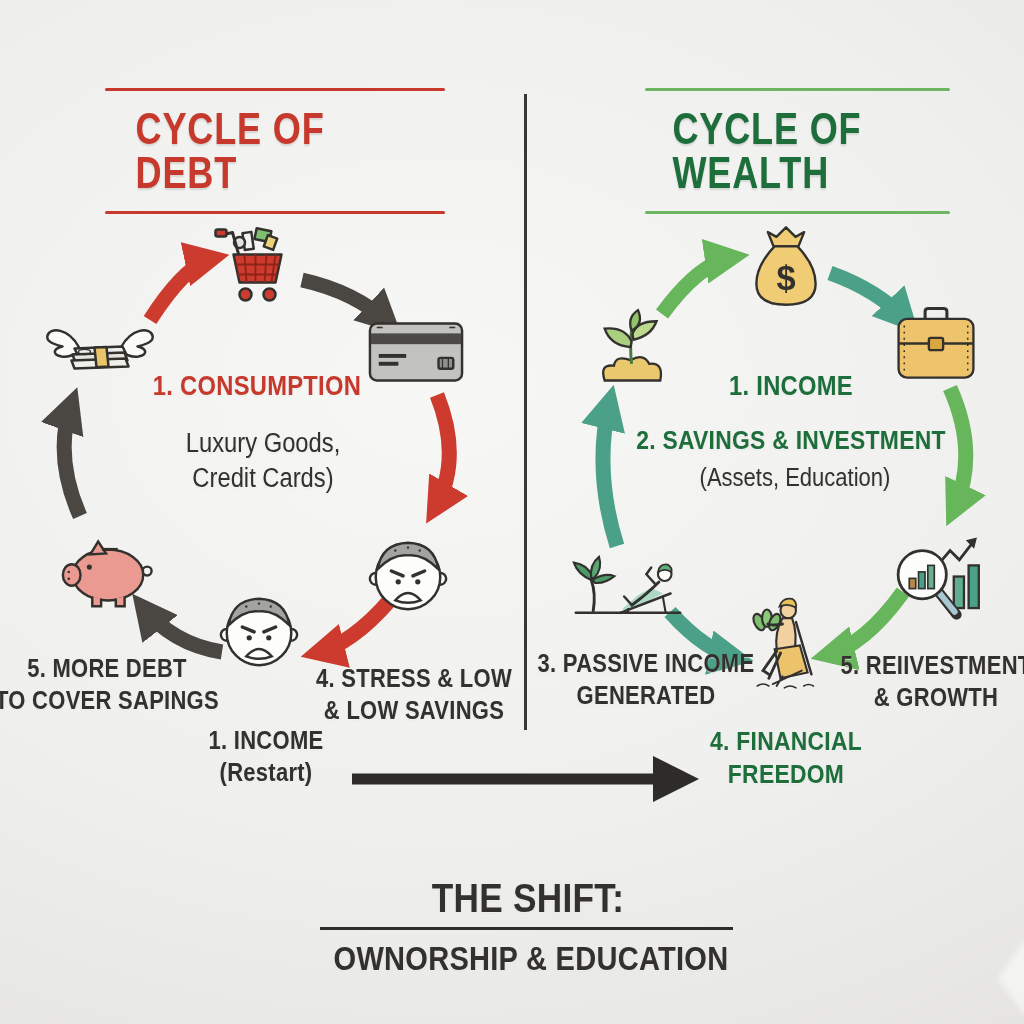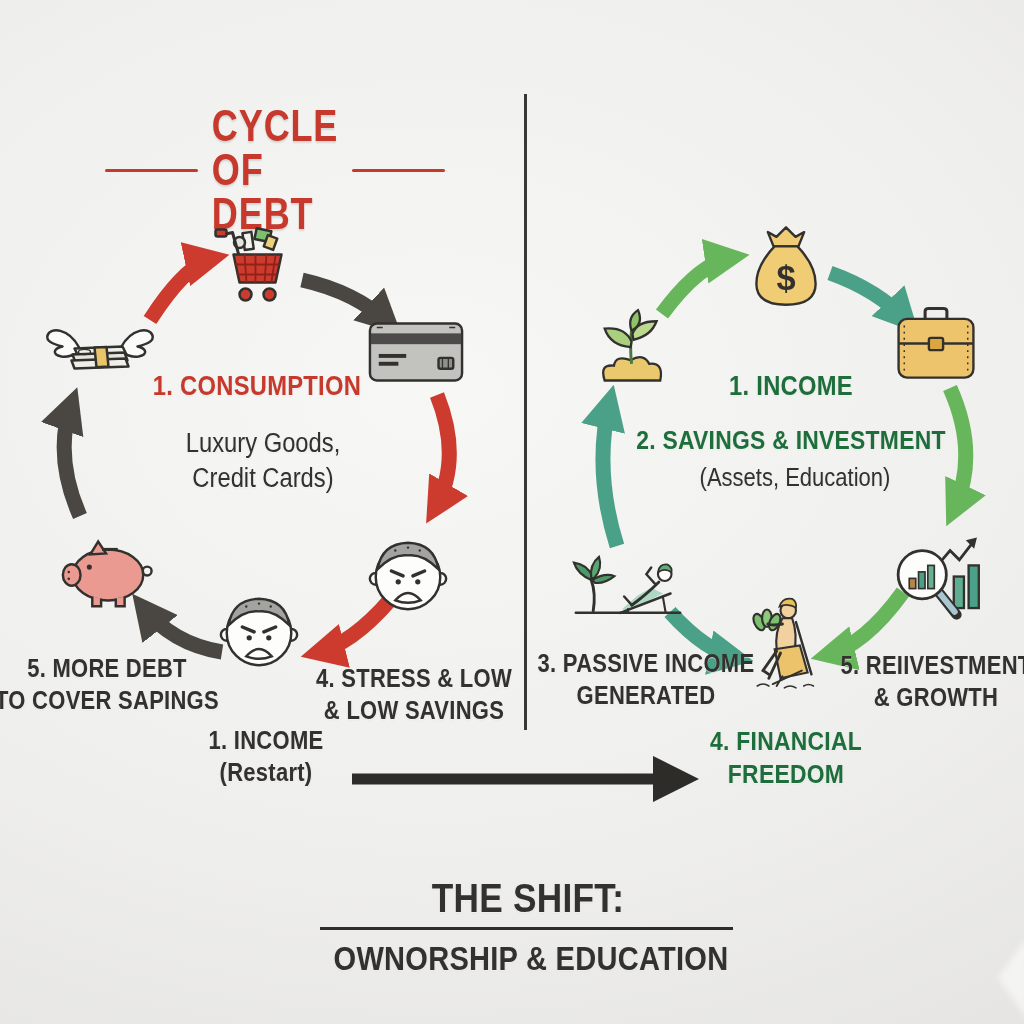--- a/index.html
+++ b/index.html
@@ -11,21 +11,21 @@
   .label {
     position:absolute; transform:translate(-50%,-50%) scaleX(0.88);
     text-align:center; white-space:pre-line; font-weight:bold;
     line-height:1.28; letter-spacing:0.3px; color:#33312e;
     text-shadow:0 1px 1px rgba(255,255,255,0.65), 0 1px 2px rgba(0,0,0,0.10);
   }
   .red   { color:#c6392c; }
   .green { color:#1e6e3c; }
   .sub   { font-weight:500; letter-spacing:0; }
   .icon  { position:absolute; transform:translate(-50%,-50%); }
-  .title-block { position:absolute; display:flex; align-items:center; }
+  .title-block { position:absolute; display:flex; flex-direction:column; align-items:center; }
   .rule  { width:100%; height:3px; border-radius:2px; }
   .rule-red   { background:#c6392c; }
   .rule-green { background:#6db561; }
   .title-text {
     font-weight:bold; font-size:44px; line-height:1; margin:16px 0;
     letter-spacing:1px; transform:scaleX(0.82);
     text-shadow:0 2px 2px rgba(0,0,0,0.12);
   }
   .divider { position:absolute; left:524px; top:94px; width:3px; height:636px; background:#3a3834; }
   .shift-rule { position:absolute; left:320px; top:927px; width:413px; height:3px; background:#2e2c29; }
@@ -40,20 +40,25 @@
 <body>
 
 <div class="stage">
 
   <div class="title-block" style="left:105px; top:88px; width:340px;">
     <div class="rule rule-red"></div>
     <div class="title-text red">CYCLE OF DEBT</div>
     <div class="rule rule-red"></div>
   </div>
 
+  <div class="title-block" style="left:645px; top:88px; width:305px;">
+    <div class="rule rule-green"></div>
+    <div class="title-text green">CYCLE OF WEALTH</div>
+    <div class="rule rule-green"></div>
+  </div>
 
   <div class="divider"></div>
 
   <svg class="arrow-layer" width="1024" height="1024" viewBox="0 0 1024 1024">
     <defs>
       <marker id="mkRed" viewBox="0 0 10 10" refX="6.5" refY="5" markerWidth="3" markerHeight="3" orient="auto">
           <path d="M0,0 L10,5 L0,10 Z" fill="#cd3b2e"></path>
         </marker>
       <marker id="mkDark" viewBox="0 0 10 10" refX="6.5" refY="5" markerWidth="3" markerHeight="3" orient="auto">
           <path d="M0,0 L10,5 L0,10 Z" fill="#4a4743"></path>

